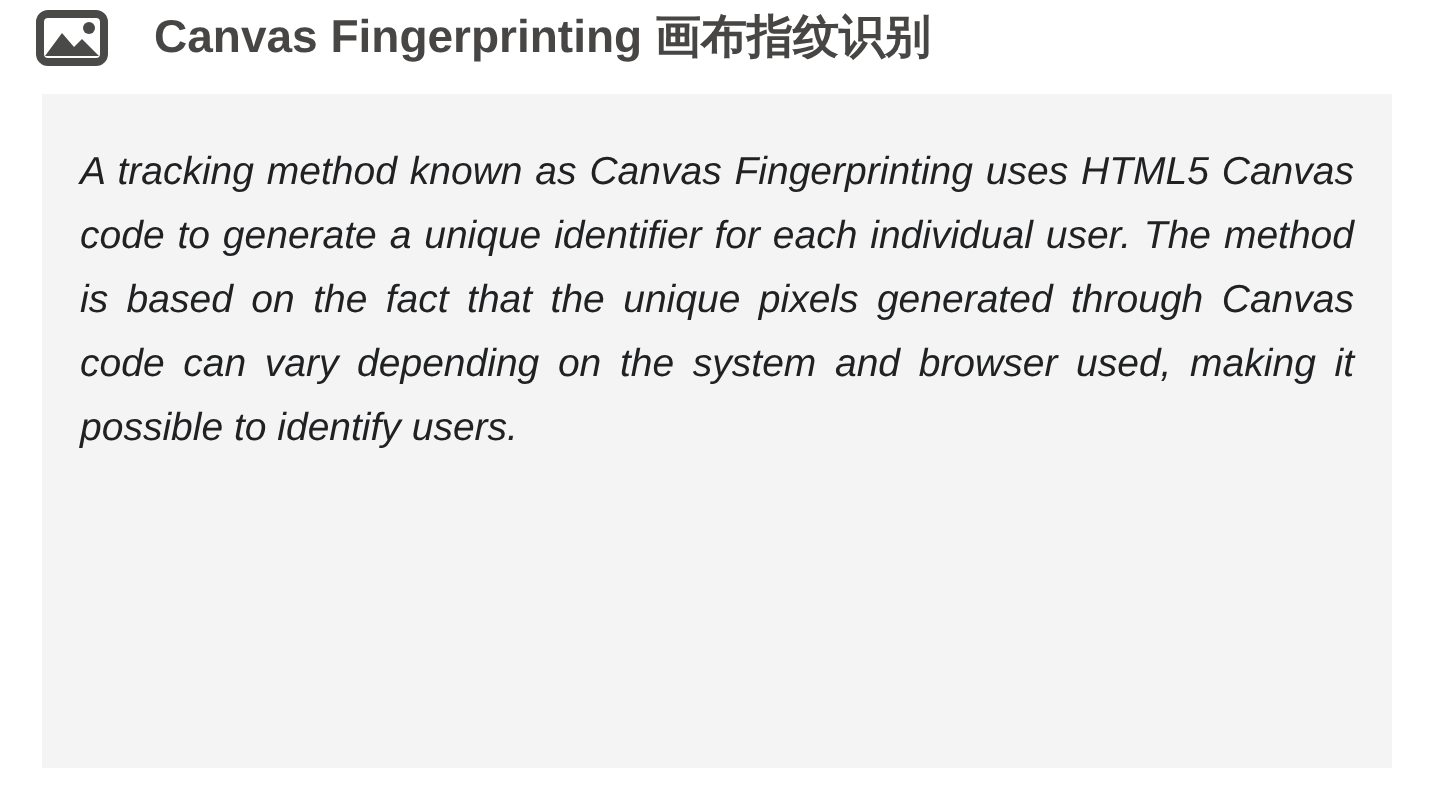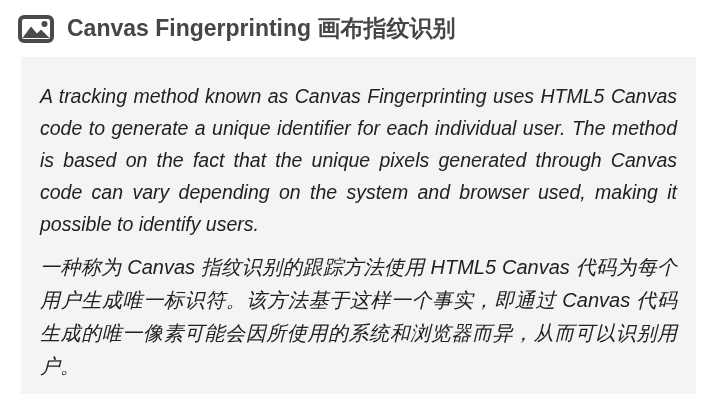--- a/index.html
+++ b/index.html
@@ -17,22 +17,22 @@
   body {
     width: 717px;
     height: 402px;
     background: var(--page-bg);
     overflow: hidden;
     font-family: "Liberation Sans", "DejaVu Sans", sans-serif;
   }
   .section-header {
     display: flex;
     align-items: center;
-    gap: 13px;
-    margin: 13px 0 0 18px;
+    gap: 23px;
+    margin: 3px 0 0 18px;
     height: 31px;
   }
   .image-icon {
     width: 36px;
     height: 28px;
     flex: 0 0 auto;
     color: var(--icon-color);
     display: block;
   }
   .section-title {
@@ -75,14 +75,13 @@
   <svg class="image-icon" viewBox="0 0 36 28" xmlns="http://www.w3.org/2000/svg" aria-hidden="true">
     <rect x="2" y="2" width="32" height="24" rx="4" fill="#ffffff" stroke="currentColor" stroke-width="4"></rect>
     <circle cx="26.5" cy="9" r="3" fill="currentColor"></circle>
     <path d="M4.5 23 L13 11.5 L19 18.5 L23 14.5 L31.5 23 Z" fill="currentColor"></path>
   </svg>
   <h1 class="section-title"><span>Canvas Fingerprinting</span><span> </span><span class="title-zh">画布指纹识别</span></h1>
 </div>
 
 <div class="content-box">
   <p class="para para-en">A tracking method known as Canvas Fingerprinting uses HTML5 Canvas code to generate a unique identifier for each individual user. The method is based on the fact that the unique pixels generated through Canvas code can vary depending on the system and browser used, making it possible to identify users.</p>
-  <p class="para para-zh">一种称为 Canvas 指纹识别的跟踪方法使用 HTML5 Canvas 代码为每个用户生成唯一标识符。该方法基于这样一个事实，即通过 Canvas 代码生成的唯一像素可能会因所使用的系统和浏览器而异，从而可以识别用户。</p>
 </div>
 
 </body></html>

